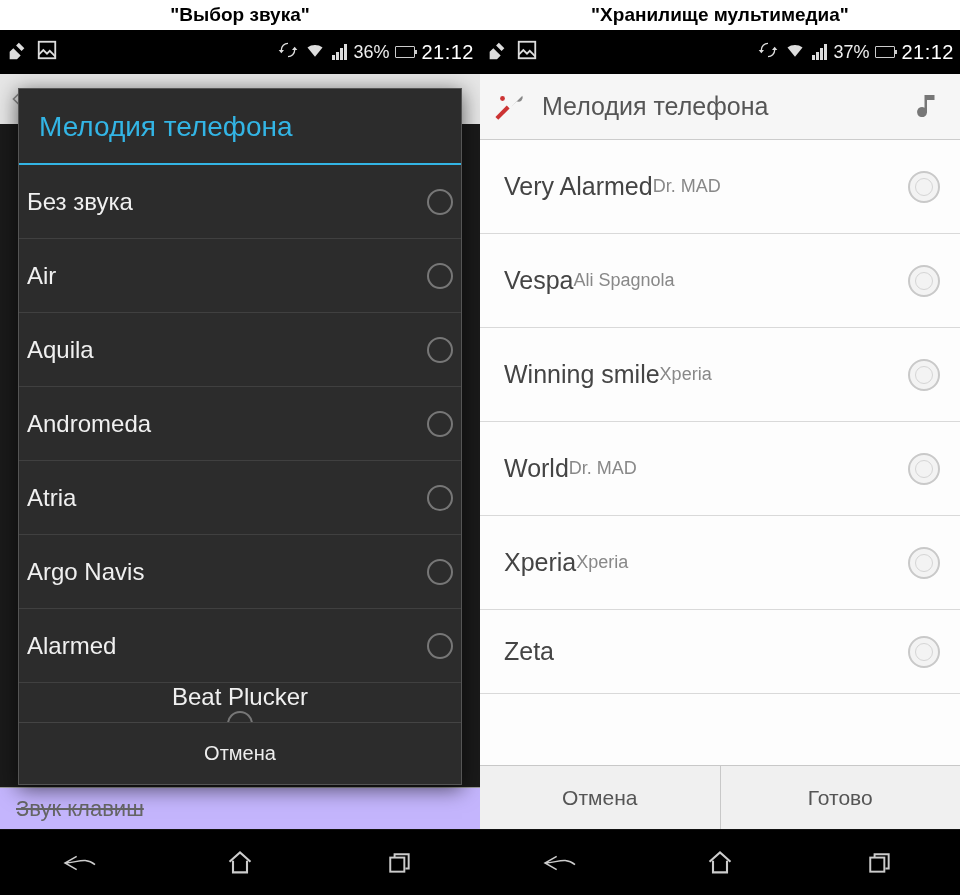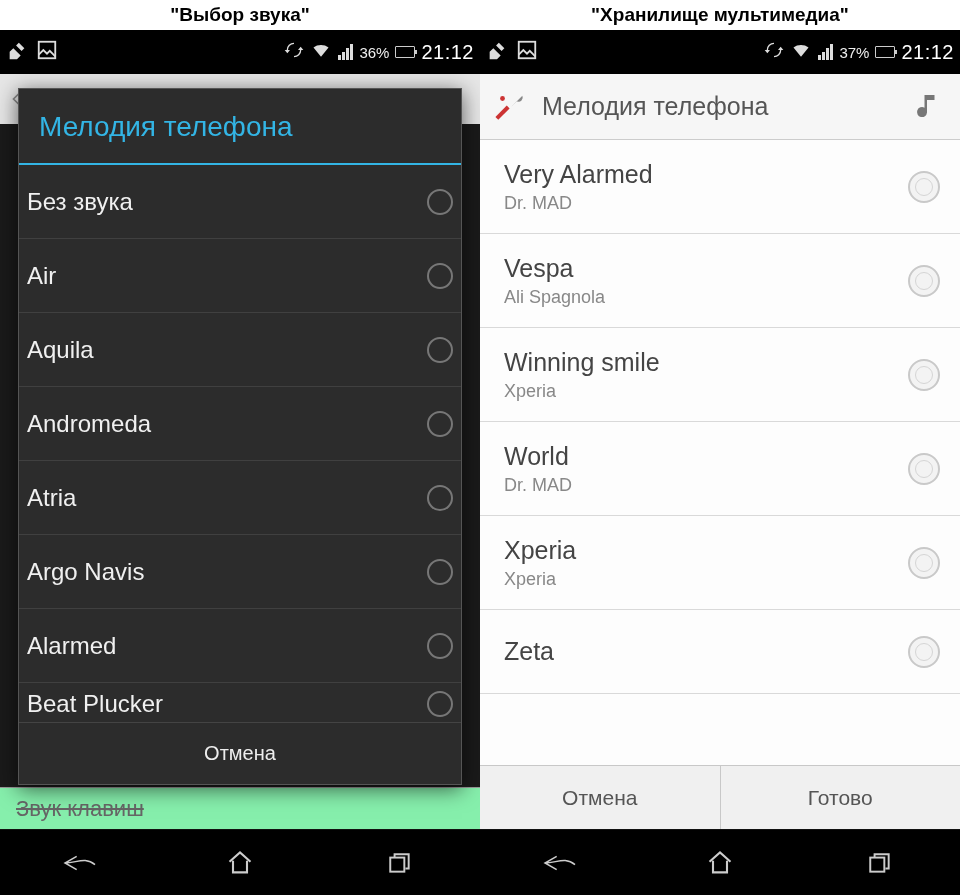--- a/index.html
+++ b/index.html
@@ -45,21 +45,21 @@
   .sb-spacer { flex: 1; }
   .sb-right { display:flex; gap:6px; align-items:center; }
   .sb-time { font-weight: 500; letter-spacing: 0.5px; }
   .battery {
     width: 20px; height: 12px; border:1px solid #ccc; position: relative; border-radius:1px;
   }
   .battery::after {
     content:""; position:absolute; right:-3px; top:3px; width:2px; height:4px; background:#ccc;
   }
   .battery-fill { height:100%; background:#98e04a; }
-  .sb-pct { font-size:15px; color:#eee;text-align:center; }
+  .sb-pct { font-size:18px; color:#eee;text-align:center; }
   .sig-bars { display:flex; align-items:flex-end; gap:1px; height:16px; }
   .sig-bars span { width:3px; background:#ddd; }
   .sig-bars span:nth-child(1){height:5px;}
   .sig-bars span:nth-child(2){height:8px;}
   .sig-bars span:nth-child(3){height:12px;}
   .sig-bars span:nth-child(4){height:16px;}
 
   
   .navbar {
     height: 66px;
@@ -95,21 +95,21 @@
   }
   .underlay-top {
     height:50px; background:#e6e6e6;
     display:flex; align-items:center;
     padding-left:6px;
     color:#555;
   }
   .underlay-mid { flex:1; background:#1a1a1a; }
   .underlay-bottom {
     height:42px;
-    background:#86efac;
+    background:#c4b5fd;
     color:#444;
     font-size:22px;
     padding-left:16px;
     display:flex;align-items:center;
     border-top:1px solid #999;
   }
 
   .dialog {
     position:absolute;
     left:18px; right:18px; top:14px; bottom:44px;
@@ -131,21 +131,21 @@
   }
   .dlg-row {
     display:flex; align-items:center; justify-content:space-between;
     padding: 0 8px;
     height:74px;
     border-bottom:1px solid #404040;
     color:#f0f0f0;
     font-size:24px;
     font-weight:300;
   }
-  .dlg-row.cut { height:42px; overflow:hidden; }
+  .dlg-row.cut { height:42px; overflow:hidden;flex-direction:column; }
   .radio {
     width:26px; height:26px; border-radius:50%;
     border:2px solid #777;
     flex-shrink:0;
   }
   .dlg-buttons {
     display:flex;
     border-top:1px solid #444;
     height:62px;
   }
@@ -180,21 +180,21 @@
   .r-row {
     height:94px;
     border-bottom:1px solid #d9d9d9;
     display:flex; align-items:center;
     padding: 0 20px 0 24px;
     position:relative;
   }
   .r-row.single { height:84px;justify-content:space-between; }
   .r-row .maintext { color:#444; font-size:25px; font-weight:300; }
   .r-row .subtext { color:#888; font-size:18px; margin-top:4px; font-weight:300; }
-  .r-texts { flex:1; display:flex; flex-direction:column; }
+  .r-texts { flex:1; display:flex; flex-direction:row; }
   .r-radio {
     width:32px; height:32px; border-radius:50%;
     border:2px solid #c9c9c9;
     position:relative;
     background:#f3f3f3;
     flex-shrink:0;
   }
   .r-radio::after {
     content:"";
     position:absolute;

